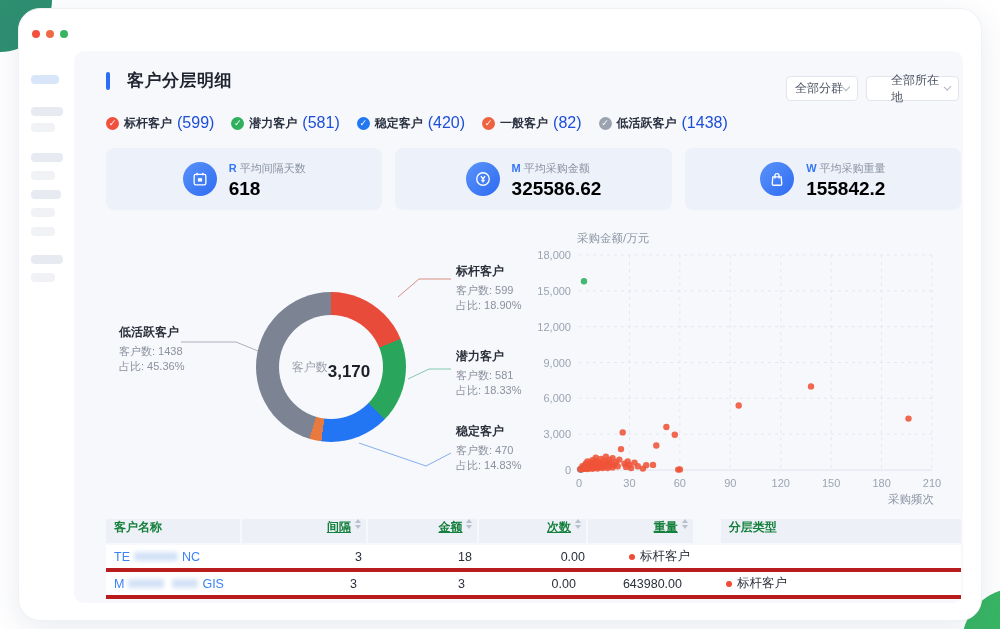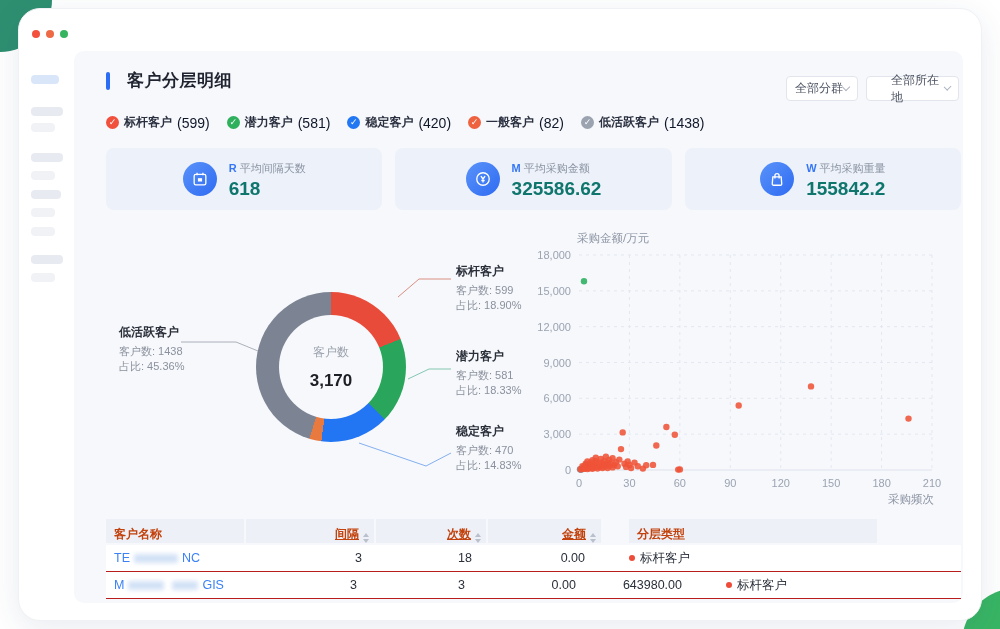--- a/index.html
+++ b/index.html
@@ -31,64 +31,64 @@
                padding:0 8px; font-size:12px; color:#4a5160; cursor:pointer; }
   .chev { width:6px; height:6px; border-right:1.4px solid #aeb5c2; border-bottom:1.4px solid #aeb5c2;
           transform:rotate(45deg); margin-top:-3px; }
 
   
   .legend { position:absolute; left:32px; top:63px; display:flex; gap:17px; align-items:center; }
   .legend .item { display:flex; align-items:center; gap:5px; cursor:pointer; }
   .legend .badge { width:13px; height:13px; border-radius:50%; color:#fff; font-size:9px;
                    display:flex; align-items:center; justify-content:center; line-height:1; }
   .legend .name { font-size:12px; font-weight:bold; color:#2a3040; }
-  .legend .cnt  { font-size:14px; color:#0f172a; }
+  .legend .cnt  { font-size:16px; color:#1d4ed8; }
 
   
   .cards { position:absolute; left:32px; top:97px; width:855px; display:flex; gap:13px; }
   .card { flex:1; height:62px; background:#edf1f9; border-radius:8px;
           display:flex; align-items:center; justify-content:center; gap:12px; }
   .card .ic { width:34px; height:34px; border-radius:50%;
               background:linear-gradient(135deg,#5a93fa,#2e6bf2);
               display:flex; align-items:center; justify-content:center; }
   .card .lab { font-size:11px; color:#8a93a2; white-space:nowrap; }
   .card .lab b { color:#3577f6; font-weight:bold; margin-right:3px; }
-  .card .val { font-size:19px; font-weight:bold; color:#0f766e; margin-top:2px; }
+  .card .val { font-size:19px; font-weight:bold; color:#000000; margin-top:2px; }
 
   
   .donut { position:absolute; left:182px; top:241px; width:150px; height:150px; border-radius:50%; }
   .donut::after { content:""; position:absolute; left:23px; top:23px; width:104px; height:104px;
                   border-radius:50%; background:#f7f8fb; }
   .donut-center { position:absolute; left:182px; top:241px; width:150px; height:150px;
-                  display:flex; flex-direction:column; align-items:center; justify-content:center;
+                  display:flex; flex-direction:row; align-items:center; justify-content:center;
                   z-index:2; }
   .donut-center .cl { font-size:12px; color:#9aa1ad; }
   .donut-center .cv { font-size:17px; font-weight:bold; color:#1c1f26; margin-top:10px; }
   .callout { position:absolute; z-index:2; }
   .callout .cn { font-size:12px; font-weight:bold; color:#2a2f3a; margin-bottom:3px; }
   .callout .cd { font-size:11px; color:#8a919e; line-height:15px; }
   .lines-svg { position:absolute; left:0; top:0; width:889px; height:552px; z-index:1; pointer-events:none; }
 
   
   .scatter { position:absolute; left:462px; top:178px; width:430px; height:278px; }
   .scatter svg text { font-family:"Liberation Sans", sans-serif; }
 
   
   .thead { position:absolute; left:32px; top:468px; width:855px; height:24px; display:flex; gap:2px; }
-  .th { background:#edf0f6; height:24px; display:flex; align-items:flex-end;
-        font-size:12px; font-weight:bold; color:#c2410c; cursor:pointer; }
+  .th { background:#edf0f6; height:24px; display:flex; align-items:flex-start;
+        font-size:12px; font-weight:bold; color:#15803d; cursor:pointer; }
   .th.left { justify-content:flex-start; padding-left:8px; }
   .th.right { justify-content:flex-end; padding-right:5px;text-decoration:underline; }
   .sorter { display:flex; flex-direction:column; gap:2px; margin-left:4px; }
   .sorter i { width:0; height:0; border-left:3.5px solid transparent; border-right:3.5px solid transparent; }
   .sorter .up { border-bottom:4px solid #b9c0cc; }
   .sorter .dn { border-top:4px solid #b9c0cc; }
 
   .trow { position:absolute; left:32px; width:855px; height:27px; display:flex;
-          background:#fff; border-bottom:1px solid #b91c1c; align-items:center; }
+          background:#fff; border-bottom:4px solid #b91c1c; align-items:center; }
   .td { font-size:12.5px; color:#2a2f3a; display:flex; align-items:center; height:100%; }
   .td.num { justify-content:flex-end; padding-right:10px; }
   .td.name { padding-left:8px; color:#3b82f6; cursor:pointer; }
   .pill { display:inline-block; height:9px; border-radius:2px; background:#c5d8f4;
           filter:blur(2px); opacity:.75; margin:0 4px; }
   .dot { width:6px; height:6px; border-radius:50%; background:#ee4c38; margin:0 5px 0 8px; flex:none; }
 
   .w1 { width:138px; } .w2 { width:128px; } .w3 { width:110px; }
   .w4 { width:113px; } .w5 { width:108px; } .w6 { width:248px;margin-left:26px; }
 </style>
@@ -347,29 +347,36 @@
         <div class="th left w1">
           <span>客户名称</span>
         </div>
         <div class="th right w2">
           <span>间隔</span>
           <span class="sorter">
               <i class="up"></i>
               <i class="dn"></i>
             </span>
         </div>
+        <div class="th right w4">
+          <span>金额</span>
+          <span class="sorter">
+              <i class="up"></i>
+              <i class="dn"></i>
+            </span>
+        </div>
         <div class="th right w3">
           <span>次数</span>
           <span class="sorter">
               <i class="up"></i>
               <i class="dn"></i>
             </span>
         </div>
-        <div class="th right w4">
-          <span>金额</span>
+        <div class="th right w5">
+          <span>重量</span>
           <span class="sorter">
               <i class="up"></i>
               <i class="dn"></i>
             </span>
         </div>
         <div class="th left w6">
           <span>分层类型</span>
         </div>
       </div>
 

